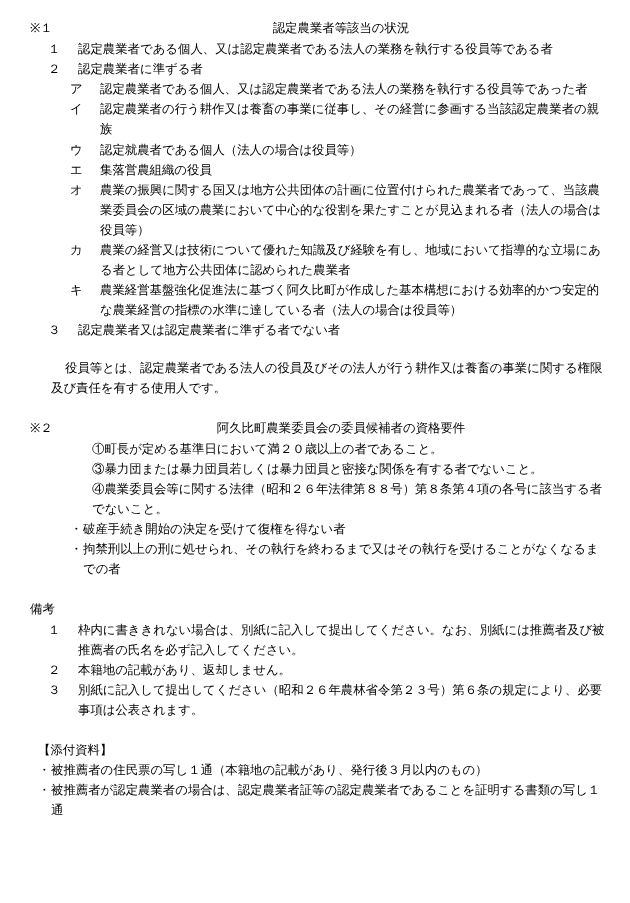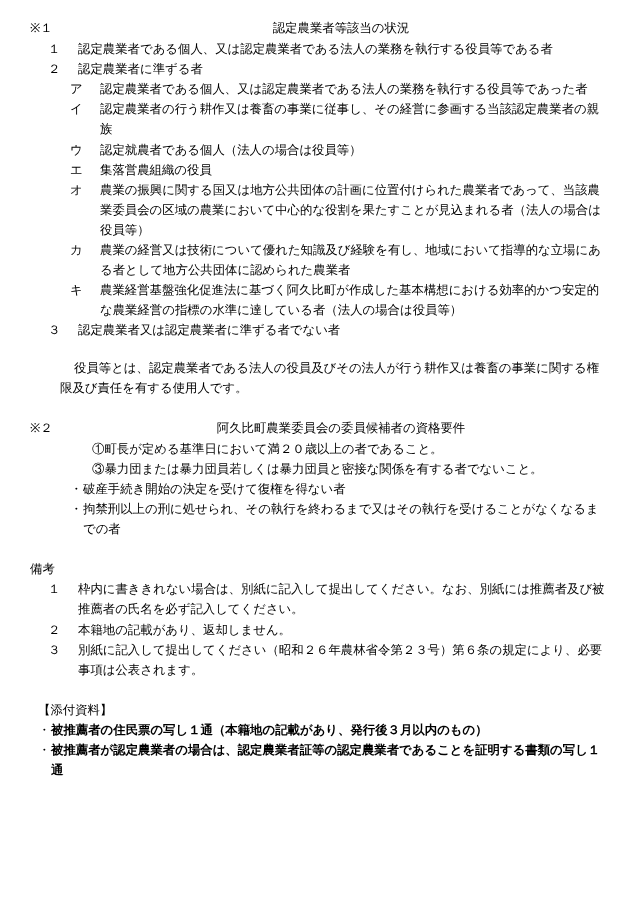--- a/index.html
+++ b/index.html
@@ -46,21 +46,21 @@
   .head-note .mk { left: 0; }
   .head-note .tx { padding-left: 42px; text-align: center; }
 
   .n1 { margin-left: 28px; }
   .n1 .tx { padding-left: 30px; }
 
   .n2 { margin-left: 50px; }
   .n2 .tx { padding-left: 30px; }
 
   .para {
-    margin-left: 40px;
+    margin-left: 31px;
     text-indent: 14px;
   }
 
   .maru {
     margin-left: 72px;
   }
   .maru .tx { padding-left: 0; }
 
   .bullet {
     margin-left: 50px;
@@ -69,21 +69,21 @@
   .bullet .tx { padding-left: 13px; }
 
   .plain-head {
     margin-left: 10px;
   }
   .attach-head {
     margin-left: 18px;
   }
   .attach .mk { left: 0; }
   .attach { margin-left: 18px; }
-  .attach .tx { padding-left: 13px; font-weight: bold; }
+  .attach .tx { padding-left: 13px; }
   .gap-m { height: 17px; }
   .gap-l { height: 20px; }
 </style>
 </head>
 <body>
 
 <div class="page">
 
   <div class="section">
     <div class="item head-note">
@@ -147,20 +147,23 @@
       <span class="mk">※２</span>
       <span class="tx">阿久比町農業委員会の委員候補者の資格要件</span>
     </div>
 
     <div class="item maru">
       <span class="tx">①町長が定める基準日において満２０歳以上の者であること。</span>
     </div>
     <div class="item maru">
       <span class="tx">③暴力団または暴力団員若しくは暴力団員と密接な関係を有する者でないこと。</span>
     </div>
+    <div class="item maru">
+      <span class="tx">④農業委員会等に関する法律（昭和２６年法律第８８号）第８条第４項の各号に該当する者でないこと。</span>
+    </div>
 
     <div class="item bullet">
       <span class="mk">・</span>
       <span class="tx">破産手続き開始の決定を受けて復権を得ない者</span>
     </div>
     <div class="item bullet">
       <span class="mk">・</span>
       <span class="tx">拘禁刑以上の刑に処せられ、その執行を終わるまで又はその執行を受けることがなくなるまでの者</span>
     </div>
   </div>

